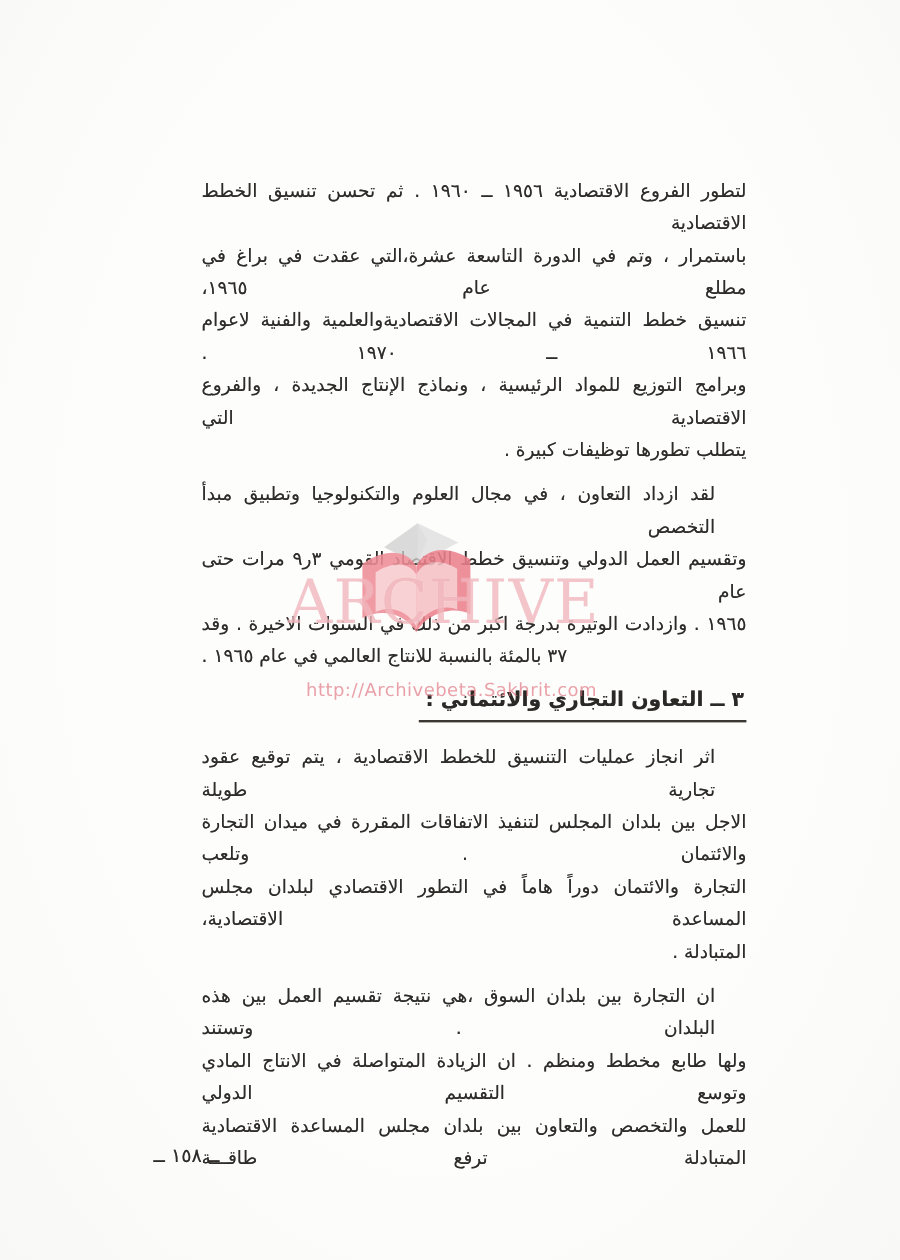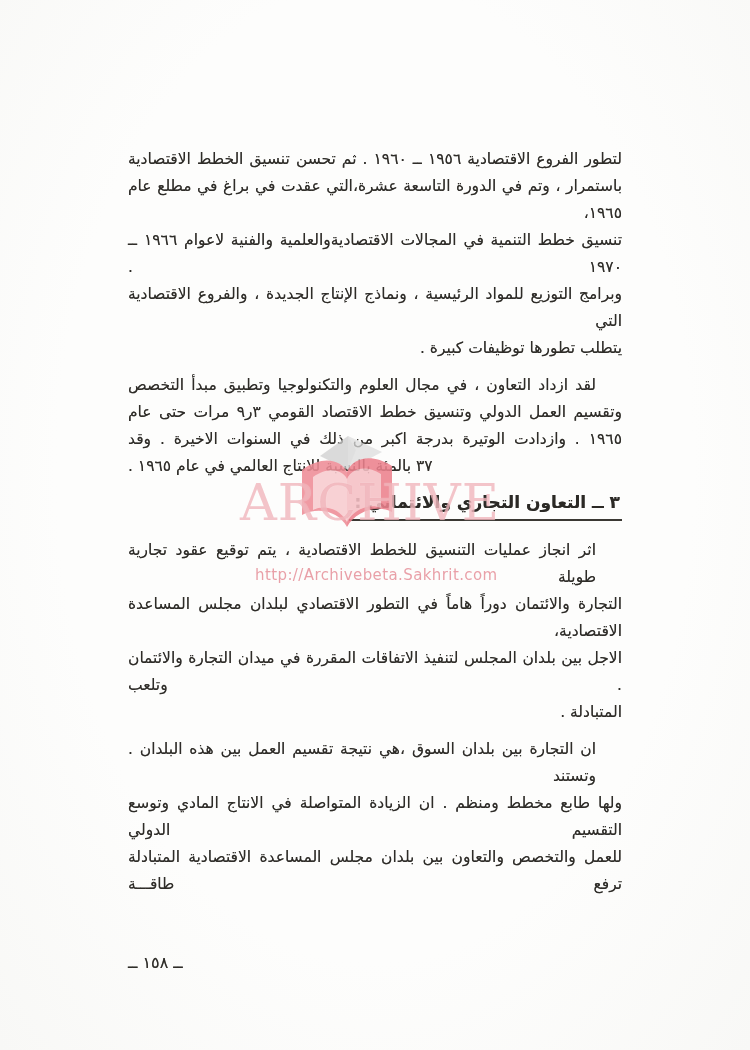--- a/index.html
+++ b/index.html
@@ -11,21 +11,21 @@
     font-family:"DejaVu Sans",sans-serif;
   }
   .column{
     position:absolute; left:128px; top:146px; width:494px;
     color:#2e2c28; font-size:15.5px;
     text-shadow:0 0 .5px rgba(40,38,34,.55);
   }
   .para{ margin:0 0 10px 0; }
   .line{
     direction:rtl; line-height:27px;
-    text-align:justify; text-align-last:justify;
+    text-align:justify; text-align-last:justify;margin-left:40px;
   }
   .line.end-right{ text-align-last:right; }
   .line.end-left{ text-align-last:left; }
   .line.indent{ padding-right:26px; }
   .heading{ margin:12px 0 16px 0; text-align:right; direction:rtl; }
   .heading .hwrap{
     display:inline-block; font-weight:bold; font-size:17px; color:#2b2925;
     padding:0 2px 7px 6px; border-bottom:2.5px solid #3b3833;text-align:center;
   }
   .pagenum{
@@ -70,22 +70,22 @@
         <div class="line">١٩٦٥ . وازدادت الوتيرة بدرجة اكبر من ذلك في السنوات الاخيرة . وقد</div>
         <div class="line end-left">٣٧ بالمئة بالنسبة للانتاج العالمي في عام ١٩٦٥ .</div>
       </div>
 
     <div class="heading">
       <span class="hwrap">٣ ــ التعاون التجاري والائتماني :</span>
     </div>
 
     <div class="para">
         <div class="line indent">اثر انجاز عمليات التنسيق للخطط الاقتصادية ، يتم توقيع عقود تجارية طويلة</div>
+        <div class="line">الاجل بين بلدان المجلس لتنفيذ الاتفاقات المقررة في ميدان التجارة والائتمان . وتلعب</div>
         <div class="line">التجارة والائتمان دوراً هاماً في التطور الاقتصادي لبلدان مجلس المساعدة الاقتصادية،</div>
-        <div class="line">الاجل بين بلدان المجلس لتنفيذ الاتفاقات المقررة في ميدان التجارة والائتمان . وتلعب</div>
         <div class="line end-right">المتبادلة .</div>
       </div>
 
     <div class="para">
         <div class="line indent">ان التجارة بين بلدان السوق ،هي نتيجة تقسيم العمل بين هذه البلدان . وتستند</div>
         <div class="line">ولها طابع مخطط ومنظم . ان الزيادة المتواصلة في الانتاج المادي وتوسع التقسيم الدولي</div>
         <div class="line">للعمل والتخصص والتعاون بين بلدان مجلس المساعدة الاقتصادية المتبادلة ترفع طاقـــة</div>
       </div>
 
   </div>

